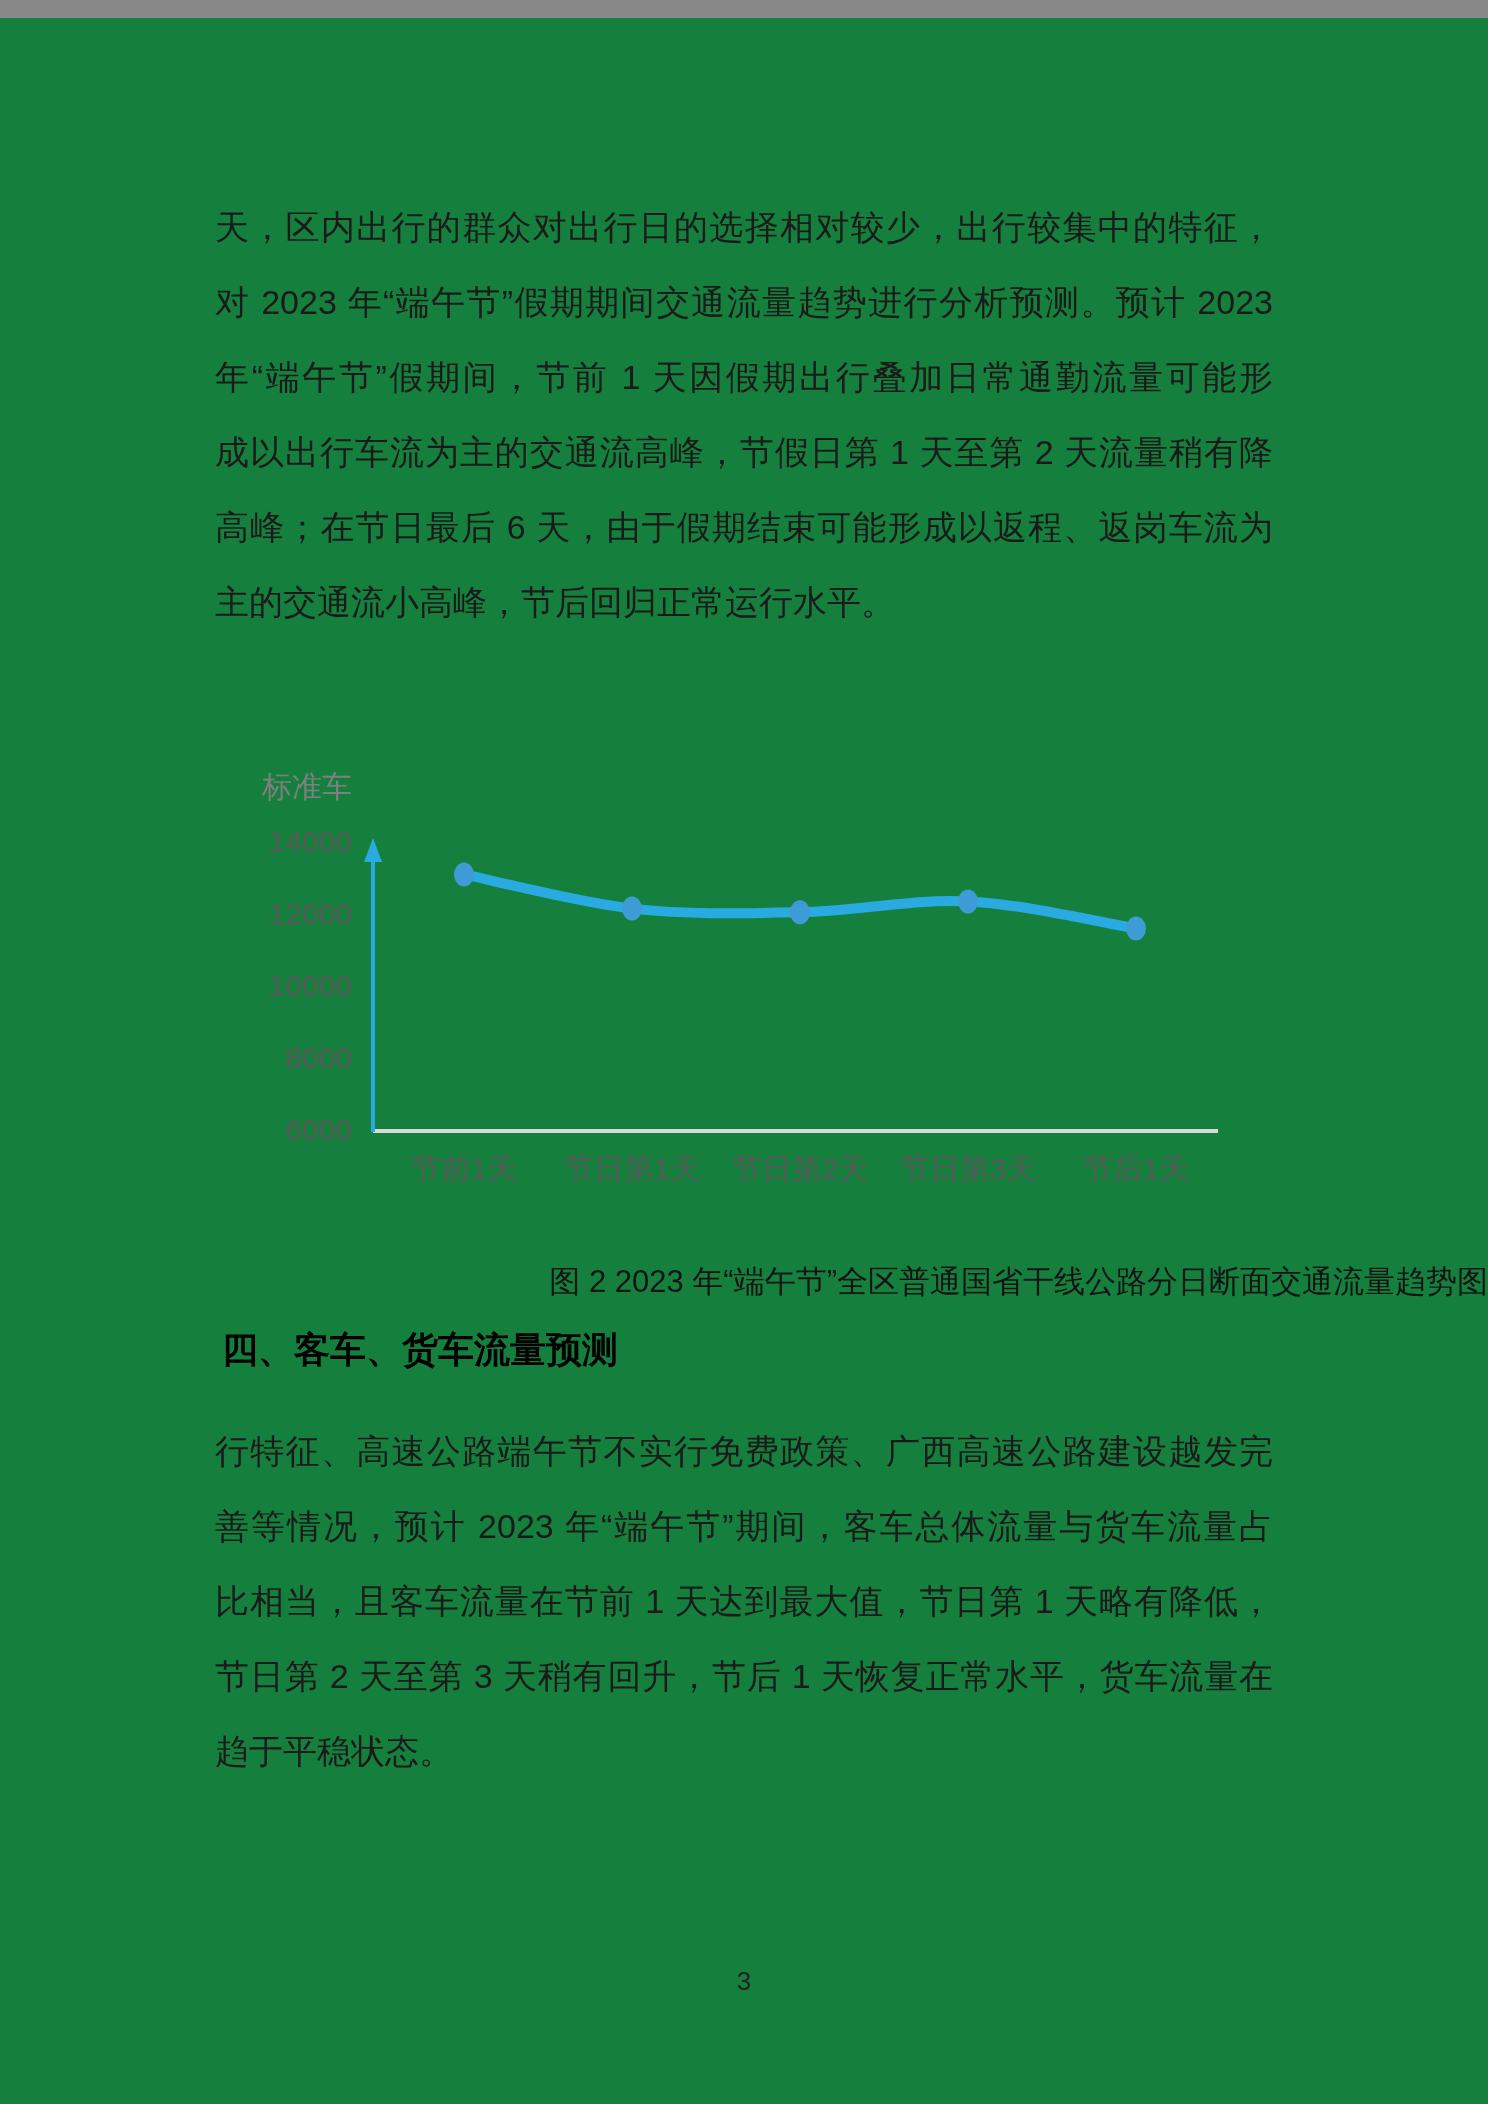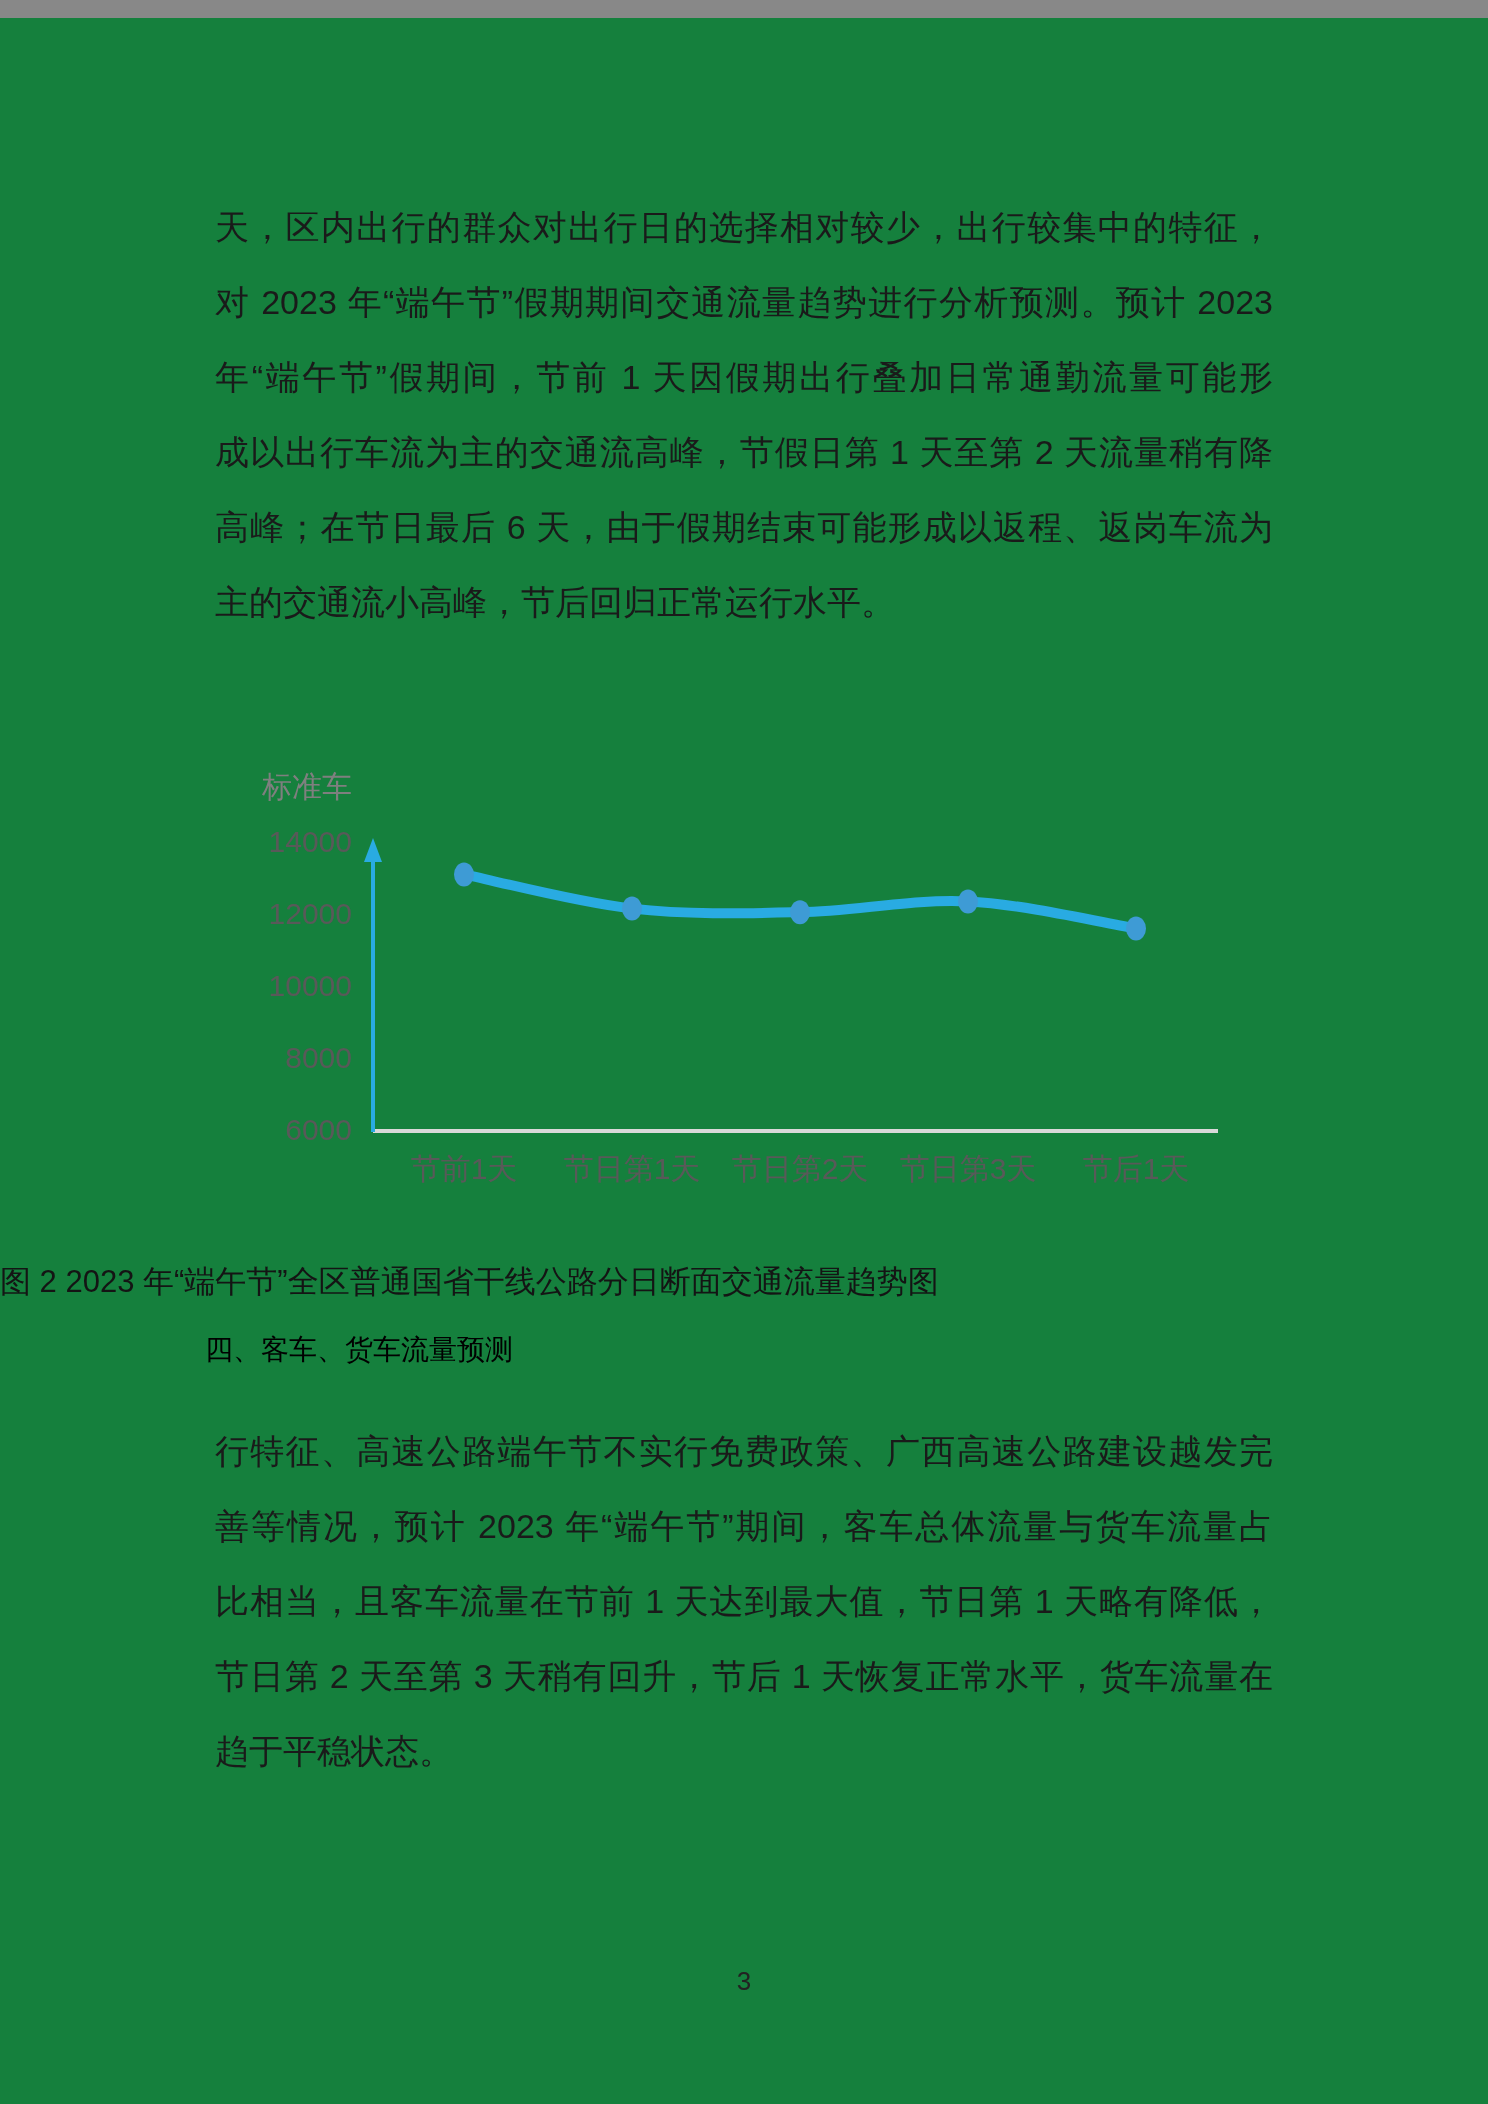--- a/index.html
+++ b/index.html
@@ -18,25 +18,25 @@
     font-size:34px;
     text-align:justify;
     text-align-last:justify;
     white-space:normal;
     color:#1a1a1a;
   }
   .tline.last { text-align-last:left; }
   .tline.indent { text-indent:68px; }
   .fig-caption {
     position:absolute; left:0; top:1244px; width:1488px;
-    text-align:left; font-size:31px; line-height:40px; color:#141414;
+    text-align:right; font-size:31px; line-height:40px; color:#141414;
   }
   .section-heading {
-    position:absolute; left:205px; top:1310px;
-    font-size:28px; font-weight:400; line-height:44px; color:#000000;
+    position:absolute; left:222px; top:1310px;
+    font-size:36px; font-weight:700; line-height:44px; color:#000000;
   }
   .page-number {
     position:absolute; left:0; top:1948px; width:1488px;
     text-align:center; font-size:26px; color:#222222;
   }
   #chart-svg { position:absolute; left:0; top:730px; }
 </style>
 </head>
 <body>
 

